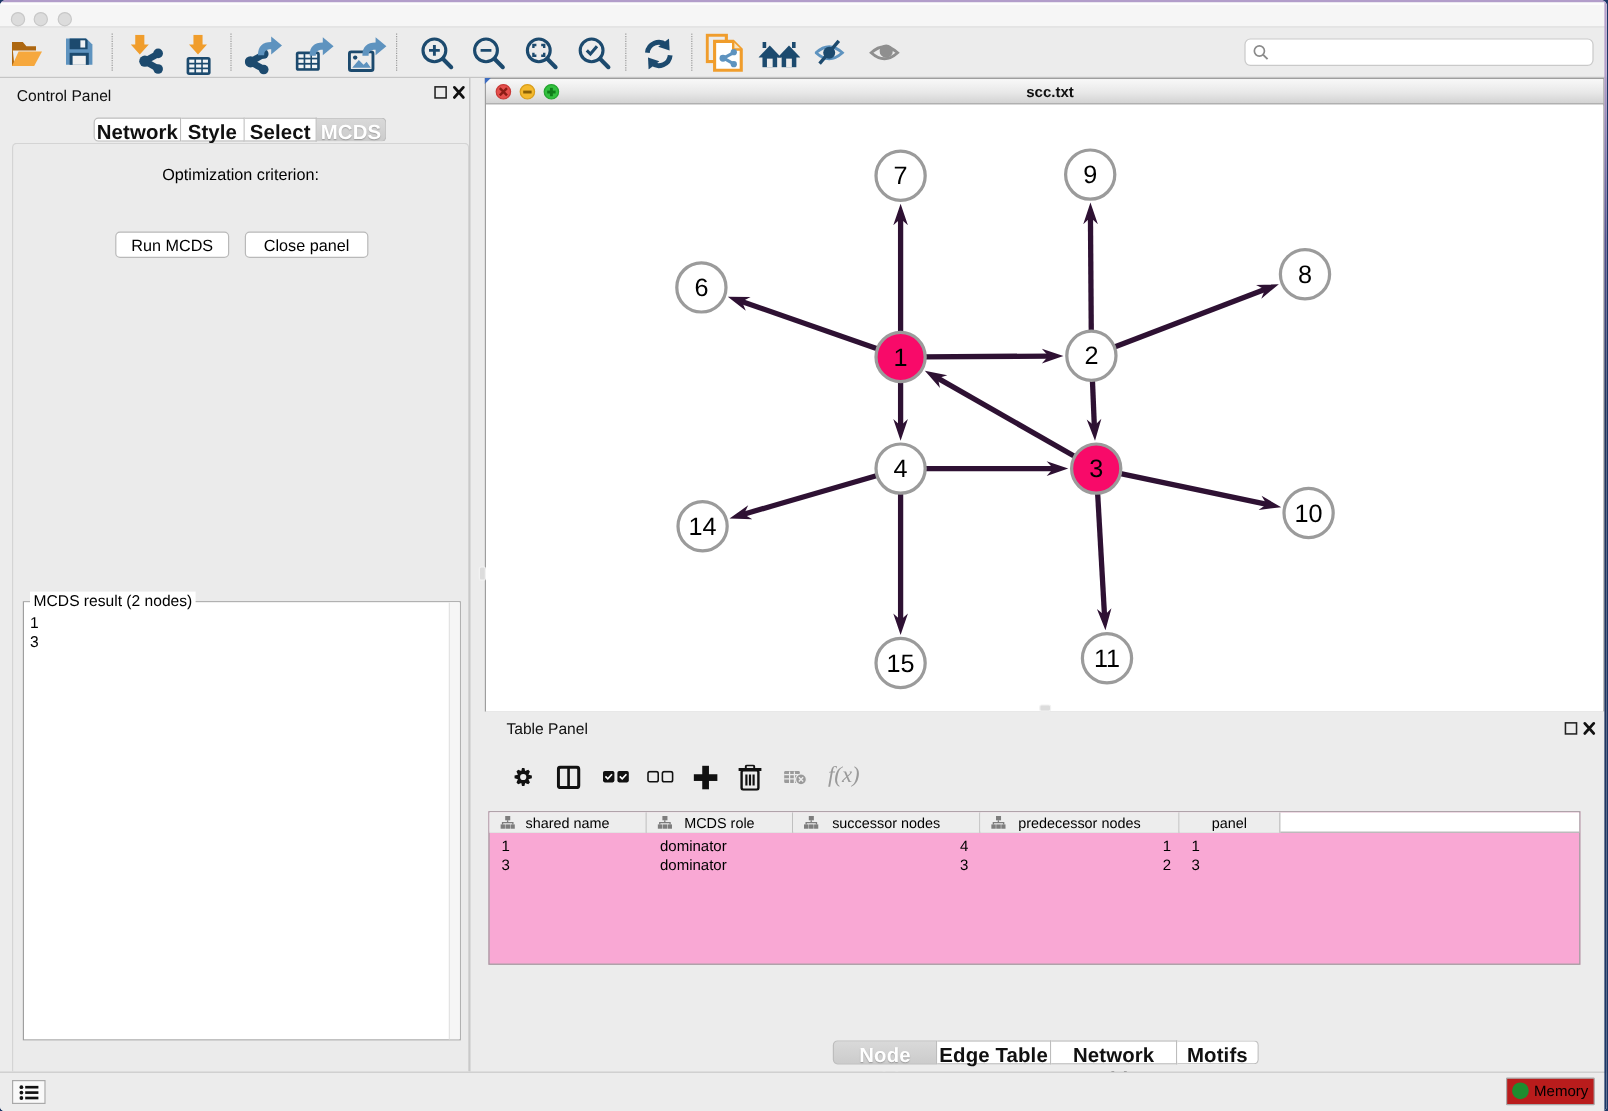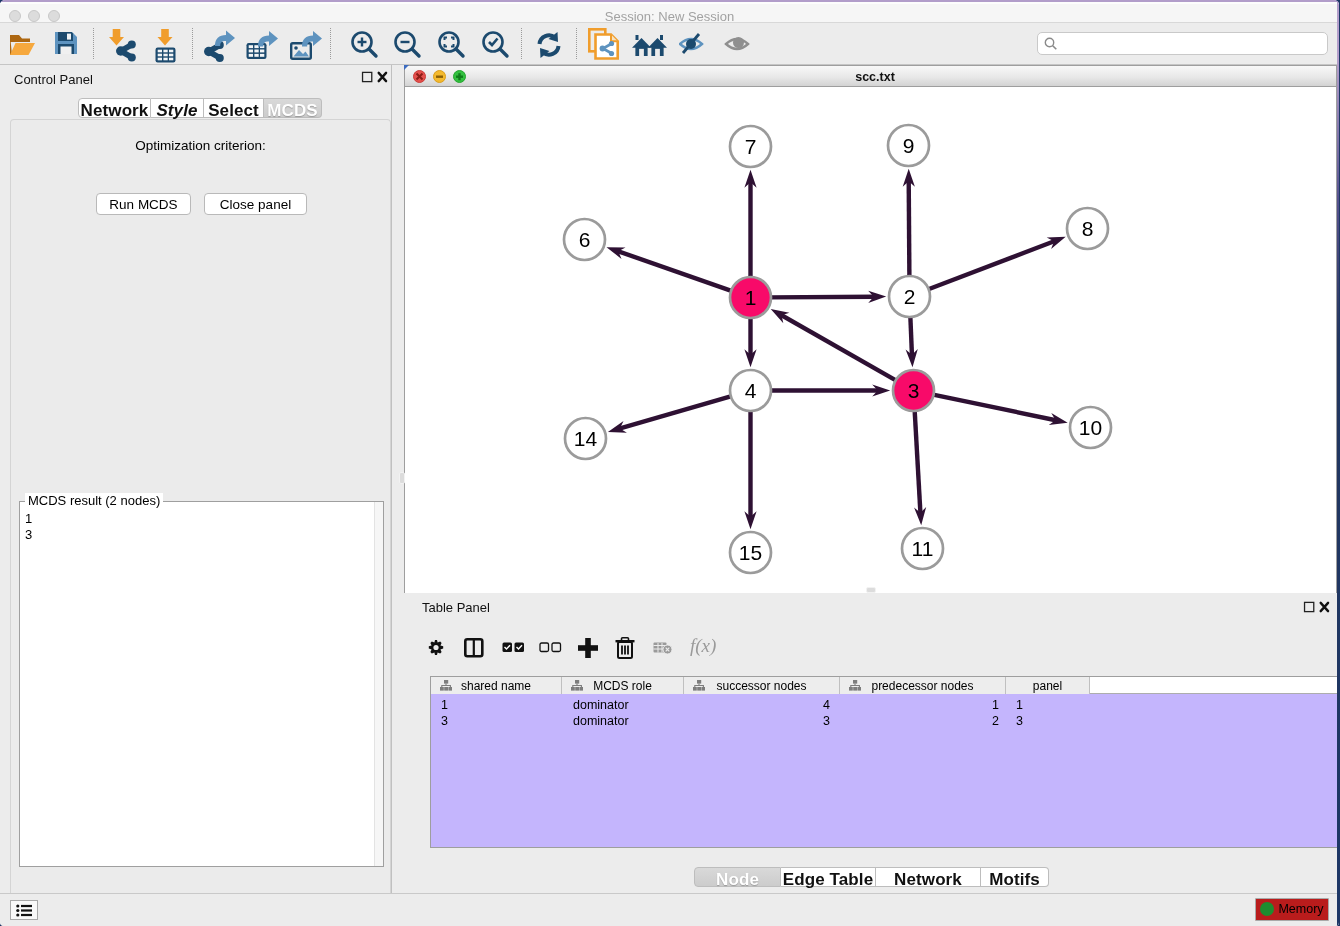--- a/index.html
+++ b/index.html
@@ -43,39 +43,38 @@
 .tl { position:absolute; top:4px; width:13px; height:13px; border-radius:50%; }
 #netcanvas { position:absolute; left:0; top:22px; width:931px; height:505px; background:#fff; }
 #bluecorner { position:absolute; left:404px; top:65px; width:0px; height:0px; border-top:5px solid #3d6cc0; border-right:5px solid transparent; z-index:5;}
 
 .vgrip { position:absolute; left:399px; top:472px; width:6px; height:12px; background:#dcdcdc; border:1px solid #f2f2f2; border-radius:2px; z-index:6;}
 .hgrip { position:absolute; left:866px; top:587px; width:10px; height:6px; background:#dcdcdc; border:1px solid #f2f2f2; border-radius:2px; z-index:6;}
 
 #tpanel { position:absolute; left:405px; top:593px; width:933px; height:300px; background:#ececec; }
 #tp-title { position:absolute; left:17px; top:7px; font-size:13px; color:#111; }
 #tp-toolbar { position:absolute; left:0px; top:27px; width:933px; height:42px; }
-#tbl { position:absolute; left:25px; top:83px; width:910px; height:172px; background:#c4b5fd; border:1px solid #9e9e9e; }
+#tbl { position:absolute; left:2px; top:83px; width:910px; height:128px; background:#f9a8d4; border:1px solid #9e9e9e; }
 #tbl-head { position:absolute; left:0; top:0; width:908px; height:17px; background:#fff; border-bottom:1px solid #adadad; }
 .th { position:absolute; top:0; height:17px; background:#ededed; border-right:1px solid #c0c0c0; font-size:12px; color:#000; text-align:center; padding-top:2px; }
 .tr { position:absolute; width:908px; height:16px; font-size:12.5px; color:#000; }
 .td { position:absolute; top:0; padding-top:1px; }
 #tp-tabs { position:absolute; left:0; top:272px; width:933px; height:22px; display:flex; justify-content:center; }
 
 #statusbar { position:absolute; left:0; top:893px; width:1339px; height:33px; background:#ececec; border-top:1px solid #c9c9c9; }
 #listbtn { position:absolute; left:10px; top:6px; width:28px; height:20px; background:#f9f9f9; border:1px solid #a9a9a9; }
 #membtn { position:absolute; right:10px; top:4px; width:74px; height:23px; background:#b91c1c; border:1px solid #a9a9a9; border-radius:1px; font-size:12.5px; color:#000; text-align:center; padding-top:3px; }
 #membtn .gd { display:inline-block; width:14px; height:14px; border-radius:50%; background:#1e8c2f; vertical-align:-3px; margin-right:4px;}
 </style></head>
 <body>
 <div id="app">
   <div id="titlebar">
     <div class="dot" style="left:9px"></div>
     <div class="dot" style="left:28px"></div>
     <div class="dot" style="left:48px"></div>
-    <div id="title-text">Session: New Session</div>
   </div>
   <div id="toolbar">
       <div id="searchbox"></div>
       <svg class="tbi" style="left:9px; top:9px;" width="27" height="24" viewBox="0 0 27 24">
         <path d="M1,3 L10,3 L13,6.5 L21,6.5 L21,10 L1,10 Z" fill="#ad6711"></path>
         <path d="M1,3 L1,23 L3,23 Z" fill="#ad6711"></path>
         <path d="M1,23 L6.5,11 L26,11 L19.5,23 Z" fill="#f6a83d"></path>
       </svg>
 <svg class="tbi" style="left:54px; top:8px;" width="24" height="24" viewBox="0 0 24 24">
         <path d="M1,1 L18,1 L23,6 L23,23 L1,23 Z" fill="#5e93bf"></path>
@@ -205,21 +204,21 @@
       </svg>
     </div>
   <div id="cpanel">
     <div id="cpanel-h">Control Panel</div>
     <svg class="panicons" style="left:360px;" width="30" height="13" viewBox="0 0 30 13">
       <rect x="1.5" y="1.5" width="10" height="10" fill="none" stroke="#222" stroke-width="1.4"></rect>
       <path d="M19,2 L27,11 M27,2 L19,11" stroke="#111" stroke-width="2.6" stroke-linecap="round"></path>
     </svg>
     <div id="cp-tabs">
       <div class="tab first" style="width:73px;">Network</div>
-      <div class="tab" style="width:53px;font-style:italic;">Style</div>
+      <div class="tab" style="width:53px;">Style</div>
       <div class="tab" style="width:60px;">Select</div>
       <div class="tab last sel" style="width:58px;">MCDS</div>
     </div>
     <div id="cp-body">
       <div id="opt-label">Optimization criterion:</div>
       <div class="btn" style="left:85px; width:95px;">Run MCDS</div>
       <div class="btn" style="left:193px; width:103px;">Close panel</div>
       <div id="fieldset">
         <legend>MCDS result (2 nodes)</legend>
         <div id="fs-inner">1<br>3<div id="fs-scroll"></div></div>

